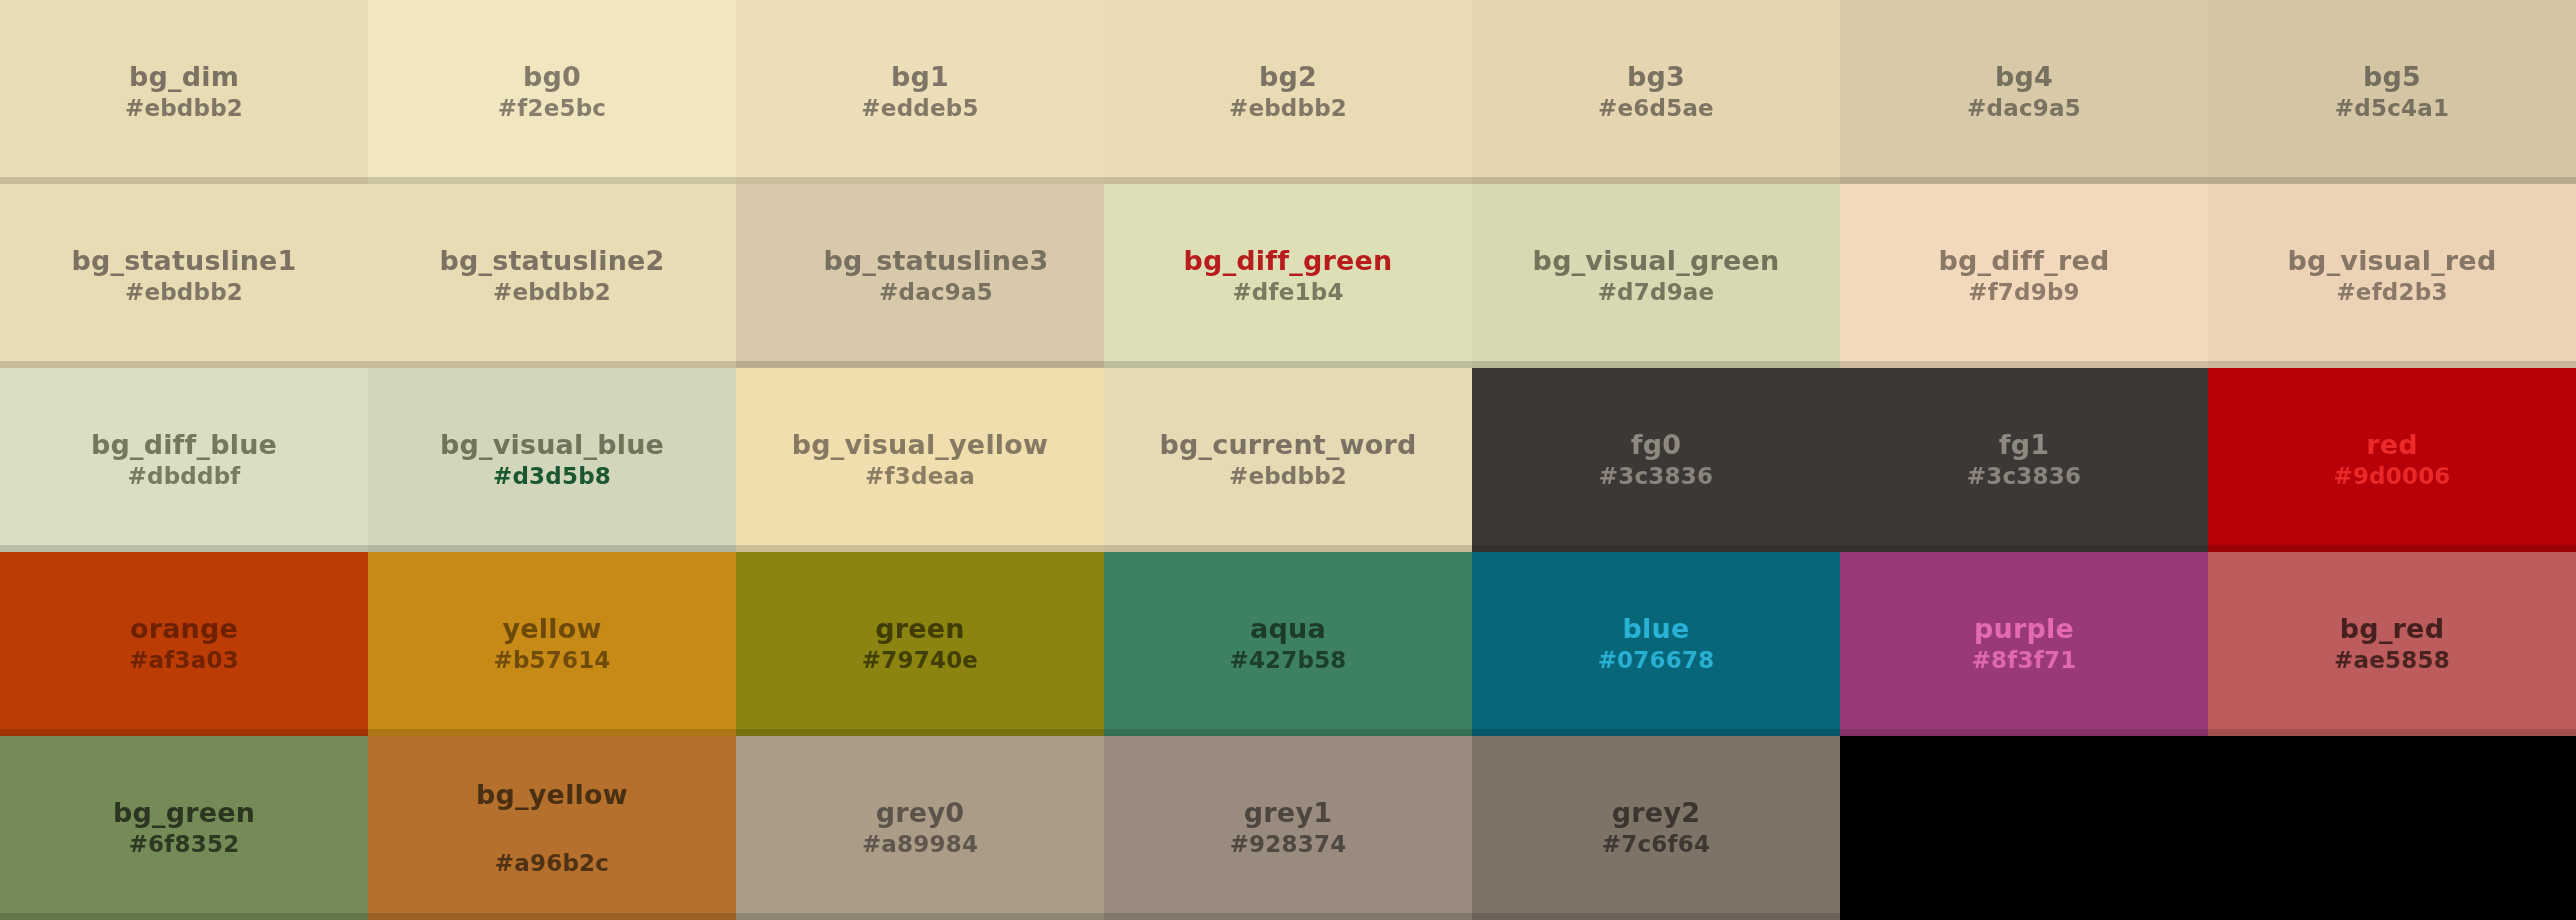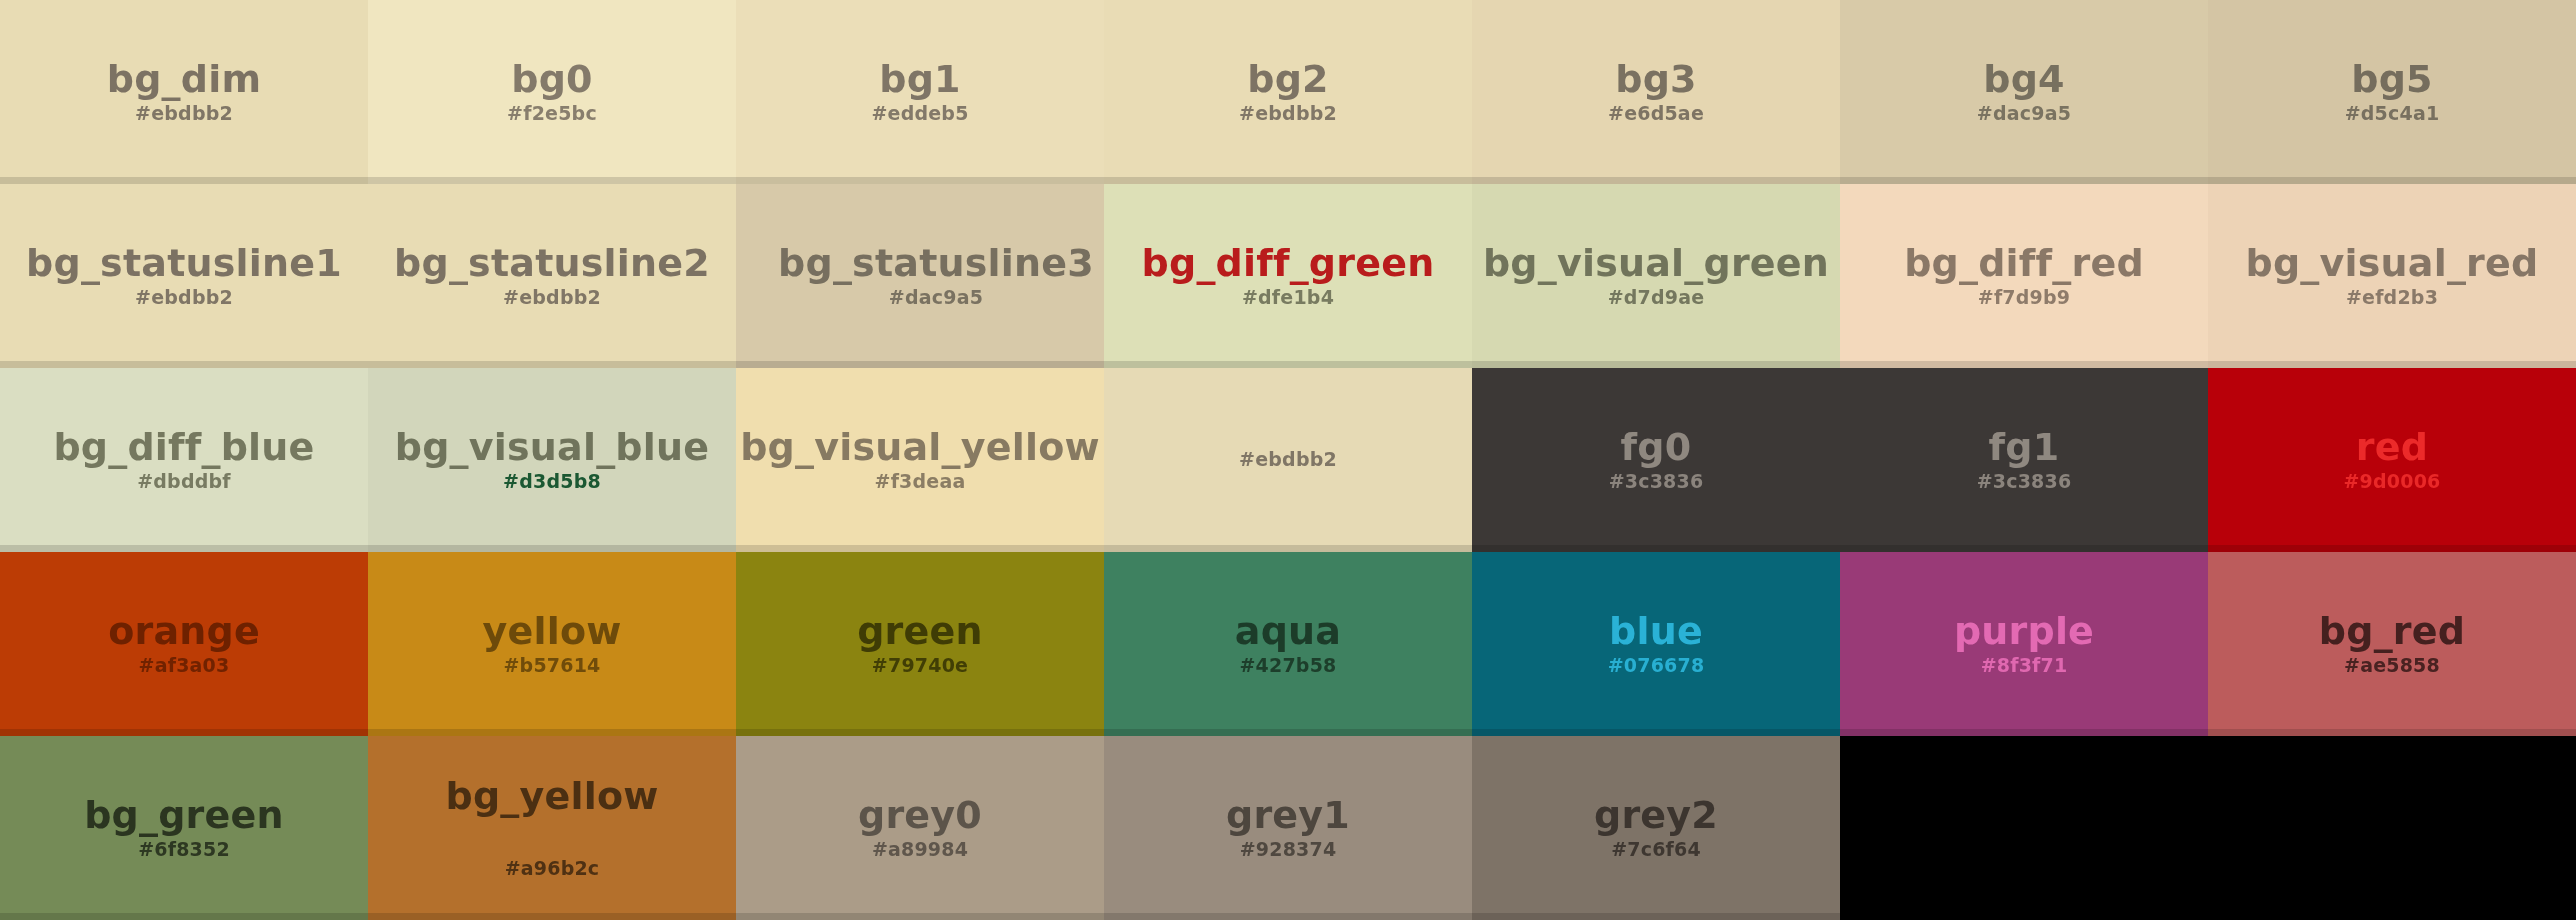--- a/index.html
+++ b/index.html
@@ -42,30 +42,30 @@
     right: 0;
     bottom: 0;
     height: 7.4px;
     background: rgba(0, 0, 0, 0.14);
     pointer-events: none;
   }
   .swatch.empty .divider {
     background: transparent;
   }
   .swatch-name {
-    font-size: 38px;
+    font-size: 27px;
     font-weight: bold;
     line-height: 1.05;
     letter-spacing: 0.2px;
     white-space: nowrap;
     text-align: center;
     margin-bottom: 4.6px;
   }
   .swatch-hex {
-    font-size: 19px;
+    font-size: 23px;
     font-weight: bold;
     line-height: 1.05;
     letter-spacing: 0.2px;
     white-space: nowrap;
     text-align: center;
     opacity: 0.96;
   }
 </style>
 </head>
 <body>
@@ -150,20 +150,21 @@
       <div class="swatch-name" style="color: rgb(112, 116, 92);">bg_visual_blue</div>
       <div class="swatch-hex" style="color: #14532d;">#d3d5b8</div>
       <div class="divider"></div>
     </div>
     <div class="swatch" style="background: rgb(240, 222, 174);">
       <div class="swatch-name" style="color: rgb(135, 122, 98);">bg_visual_yellow</div>
       <div class="swatch-hex" style="color: rgb(135, 122, 98);">#f3deaa</div>
       <div class="divider"></div>
     </div>
     <div class="swatch" style="background: rgb(230, 218, 181);">
+      <div class="swatch-name" style="color: rgb(124, 114, 99);">bg_current_word</div>
       <div class="swatch-hex" style="color: rgb(124, 114, 99);">#ebdbb2</div>
       <div class="divider"></div>
     </div>
     <div class="swatch" style="background: rgb(60, 56, 54);">
       <div class="swatch-name" style="color: rgb(143, 136, 128);">fg0</div>
       <div class="swatch-hex" style="color: rgb(143, 136, 128);">#3c3836</div>
       <div class="divider"></div>
     </div>
     <div class="swatch" style="background: rgb(60, 56, 54); justify-content: center;">
       <div class="swatch-name" style="color: rgb(143, 136, 128);">fg1</div>

